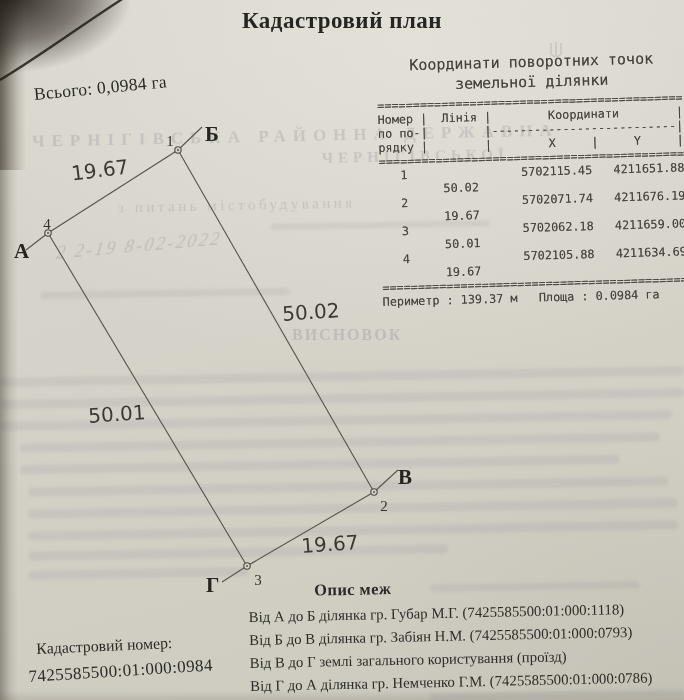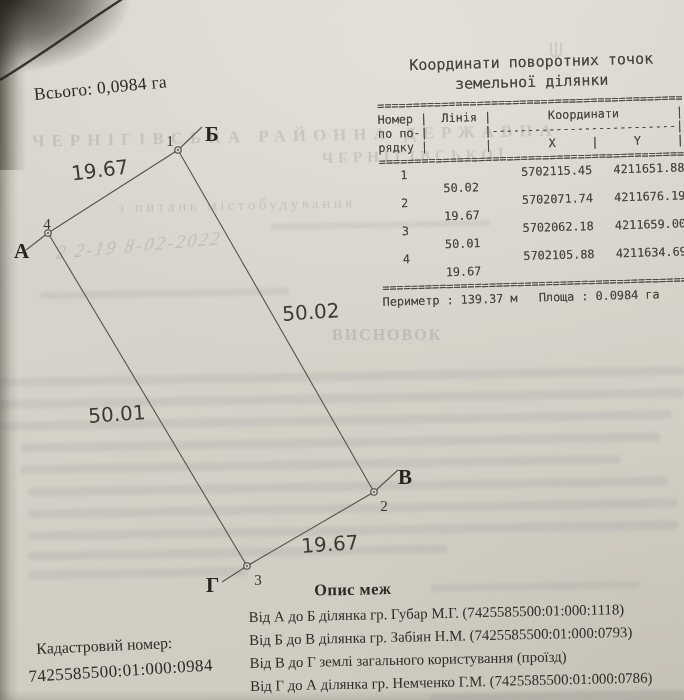--- a/index.html
+++ b/index.html
@@ -37,21 +37,21 @@
   .pt-num{font-family:"Liberation Serif",serif;font-size:15px;fill:#33322c;}
   .side-len{font-family:"DejaVu Sans",sans-serif;font-size:20px;fill:#3b3933;}
   
   .bt{color:rgba(76,74,100,0.16);filter:blur(.6px);white-space:nowrap;overflow:hidden;}
   .bt-stripe{background:rgba(86,84,108,0.085);border-radius:4px;filter:blur(1.4px);height:9px;transform:rotate(-1deg);}
   .bt-hand{top:236px;left:56px;font-size:18px;font-style:italic;letter-spacing:2.5px;
     color:rgba(70,70,100,0.18);transform:rotate(-5deg) skewX(-14deg);filter:blur(.5px);}
   .bt-lh1{top:125px;left:32px;width:640px;font-size:17px;font-weight:bold;letter-spacing:7px;transform:rotate(-1.2deg);}
   .bt-lh2{top:148px;left:322px;font-size:15px;font-weight:bold;letter-spacing:5px;transform:rotate(-1.2deg);}
   .bt-lh3{top:197px;left:118px;font-size:15px;letter-spacing:3.5px;transform:rotate(-1.2deg);}
-  .bt-concl{top:326px;left:292px;font-size:16px;font-weight:bold;letter-spacing:2px;color:rgba(76,74,100,0.17);margin-left:40px;}
+  .bt-concl{top:326px;left:292px;font-size:16px;font-weight:bold;letter-spacing:2px;color:rgba(76,74,100,0.17);}
   
   .edge-left{top:0;left:0;width:18px;height:700px;pointer-events:none;
     background:linear-gradient(to right, rgba(56,48,37,0.42), rgba(56,48,37,0.12) 55%, rgba(56,48,37,0) 100%);}
   .edge-left-top{top:0;left:0;width:26px;height:170px;pointer-events:none;
     background:linear-gradient(to right, rgba(48,41,31,0.45), rgba(48,41,31,0) 100%);}
   .corner-dark{top:-38px;left:-40px;width:170px;height:110px;pointer-events:none;
     background:radial-gradient(ellipse at 28% 30%, rgba(30,25,18,0.92) 0%, rgba(30,25,18,0.5) 42%, rgba(30,25,18,0) 72%);}
   #corner-arc{top:0;left:0;pointer-events:none;}
   .edge-bottom{left:0;bottom:0;width:684px;height:10px;pointer-events:none;
     background:linear-gradient(to top, rgba(70,63,50,0.14), rgba(70,63,50,0));}
@@ -79,20 +79,21 @@
   <div class="abs bt-stripe" style="top:526px;left:28px;width:650px;"></div>
   <div class="abs bt-stripe" style="top:548px;left:28px;width:420px;"></div>
   <div class="abs bt-stripe" style="top:569px;left:28px;width:220px;"></div>
   <div class="abs bt-stripe" style="top:583px;left:430px;width:210px;height:7px;"></div>
   <div class="abs bt-stripe" style="top:691px;left:430px;width:254px;height:7px;"></div>
 
   <svg class="abs" style="top:42px;left:548px;opacity:.14;" width="16" height="18" viewBox="0 0 16 18">
     <path d="M3,1 V12 M8,0 V14 M13,1 V12 M3,12 Q8,18 13,12" stroke="#3c3a60" stroke-width="1.6" fill="none"></path>
   </svg>
 
+  <div class="abs doc-title">Кадастровий план</div>
   <div class="abs total-area">Всього: 0,0984 га</div>
 
   <svg id="plot" class="abs" viewBox="0 95 430 510">
 
     <line x1="48" y1="233" x2="178" y2="150"></line>
     <line x1="178" y1="150" x2="374" y2="492"></line>
     <line x1="374" y1="492" x2="247" y2="566"></line>
     <line x1="247" y1="566" x2="48" y2="233"></line>
 
     <line x1="178" y1="150" x2="202" y2="127"></line>

